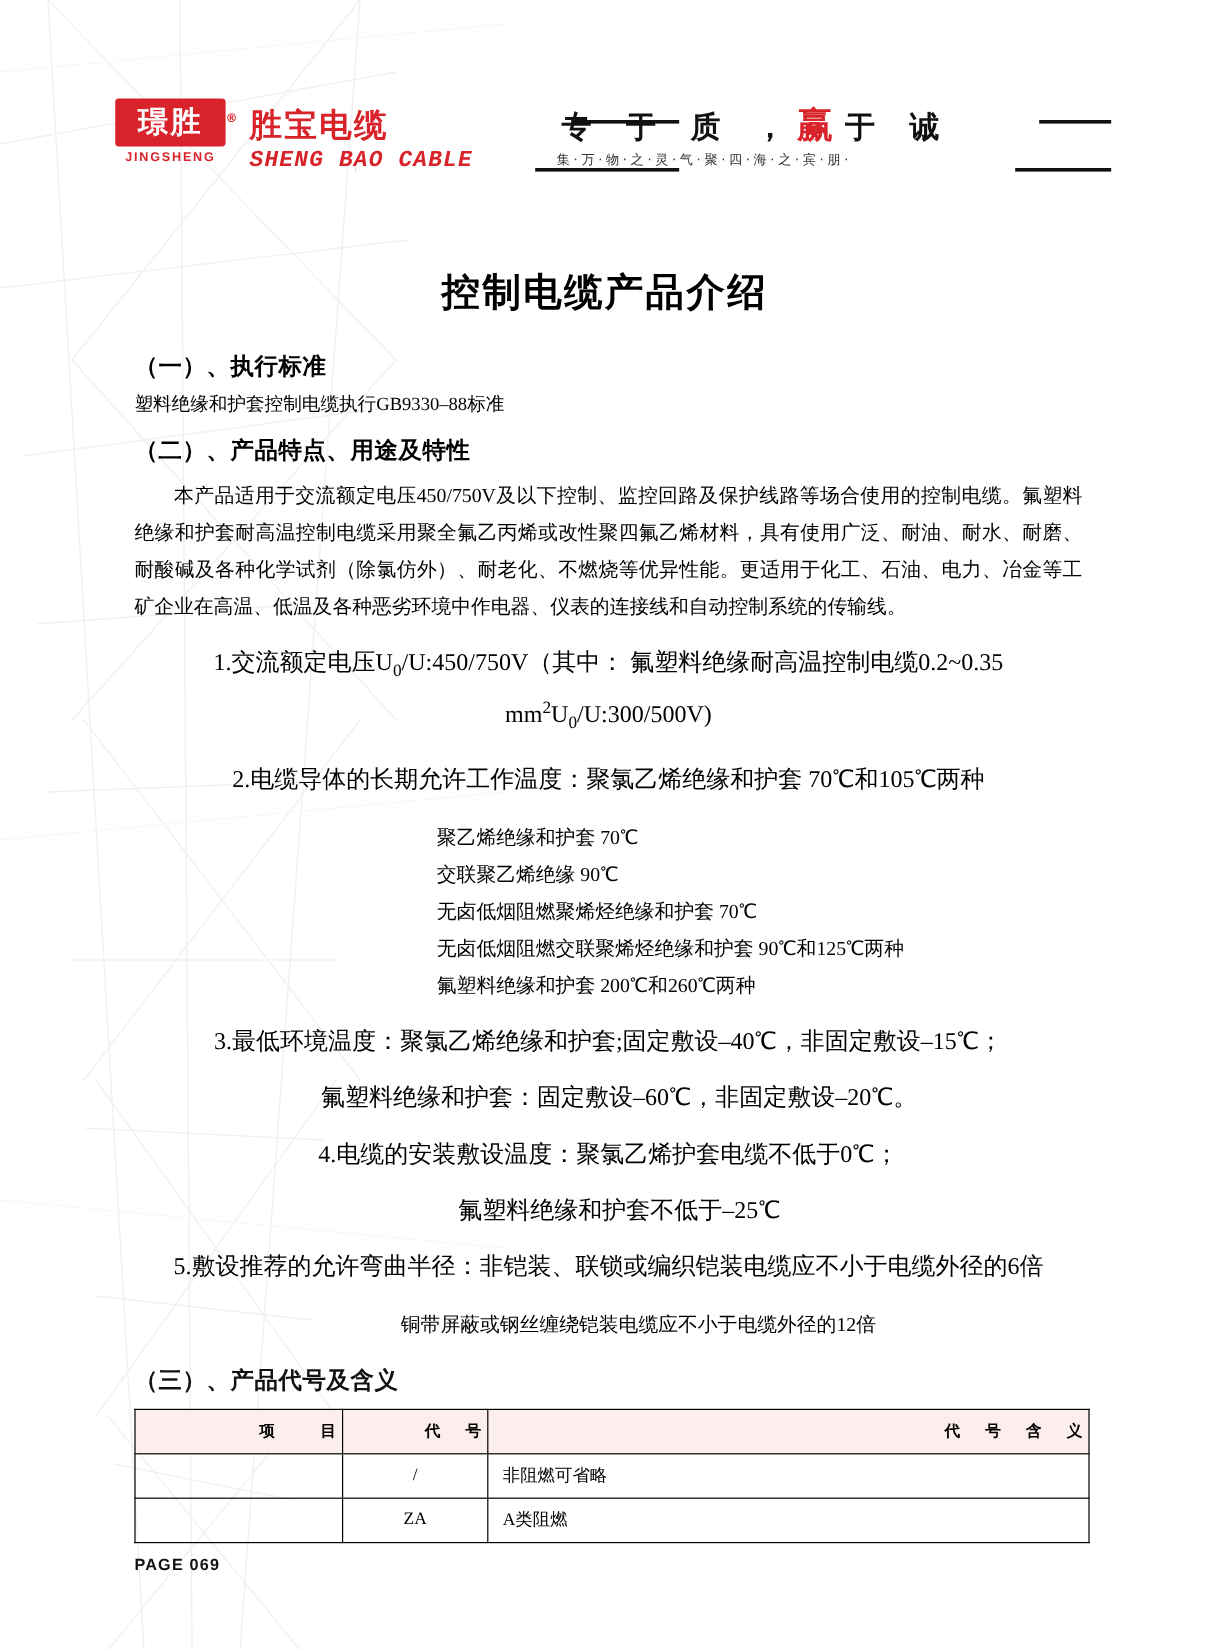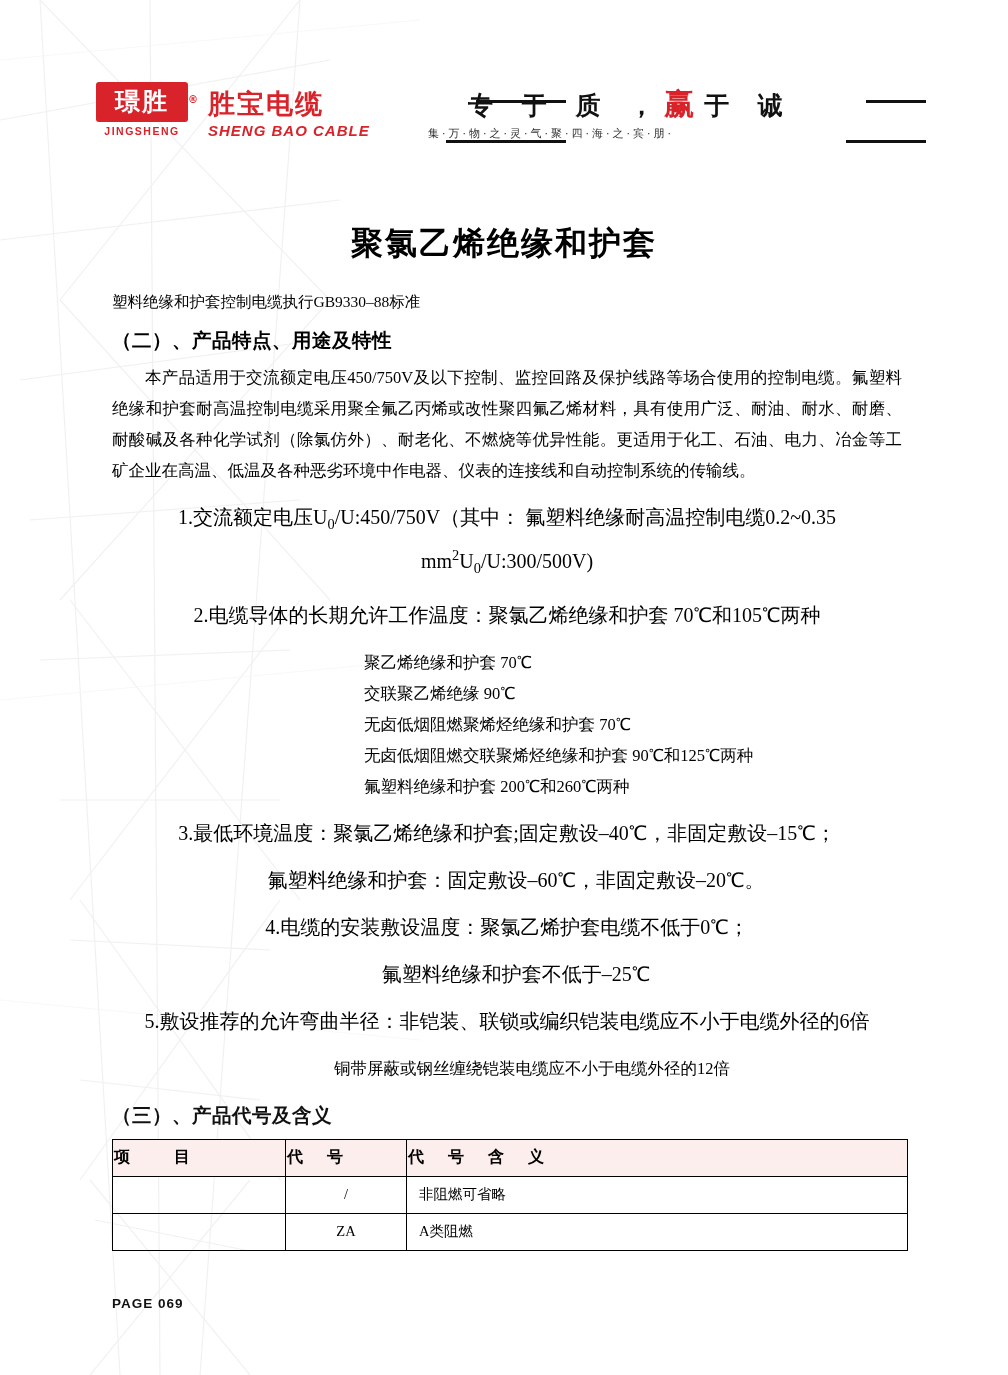--- a/index.html
+++ b/index.html
@@ -91,44 +91,44 @@
     font-size: 27px;
     font-weight: bold;
     color: #d8232a;
     font-family: "DejaVu Sans", sans-serif;
     letter-spacing: 2px;
   }
   .brand-en {
     position: absolute;
     left: 112px;
     top: 44px;
-    font-size: 15px;
+    font-size: 19px;
     font-weight: bold;
     font-style: italic;
     color: #d8232a;
-    font-family: Liberation Sans, sans-serif;
+    font-family: Liberation Mono, monospace;
     letter-spacing: 1px;
   }
   .slogan {
     position: absolute;
     left: 372px;
     top: 6px;
     font-size: 25px;
     font-weight: bold;
     color: #111;
     font-family: "DejaVu Sans", sans-serif;
     letter-spacing: 10px;
   }
   .slogan .win {
     color: #d8232a;
     font-size: 30px;
   }
   .subslogan {
     position: absolute;
-    left: 332px;
+    left: 368px;
     top: 48px;
     font-size: 11px;
     color: #333;
     font-family: "DejaVu Sans", sans-serif;
     letter-spacing: 3px;
   }
   .rule-top {
     position: absolute;
     left: 200px;
     top: 22px;
@@ -233,25 +233,25 @@
     margin-top: 4px;
     table-layout: fixed;
   }
   .code-table th, .code-table td {
     border: 1px solid #000;
     height: 34px;
     color: #000;
   }
   .code-table thead th {
     background: #fdeeee;
-    font-size: 16px;
+    font-size: 13px;
     font-weight: bold;
     font-family: "DejaVu Sans", sans-serif;
     letter-spacing: 4px;
-    text-align: left;
+    text-align: right;
   }
   .col-item { width: 170px; }
   .col-code { width: 118px; }
   .col-mean { width: 498px; }
   .cell-center {
     text-align: center;
     font-size: 14.5px;
   }
   .cell-left {
     text-align: left;
@@ -329,24 +329,25 @@
 
     <div class="brand-cn">胜宝电缆</div>
     <div class="brand-en">SHENG BAO CABLE</div>
 
     <div class="slogan">
       <span>专 于 质 ，</span><span class="win">赢</span><span>于 诚</span>
     </div>
     <div class="subslogan">集·万·物·之·灵·气·聚·四·海·之·宾·朋·</div>
   </div>
 
-  <div class="doc-title">聚氯乙烯绝缘和护套</div>
+  <div class="doc-title">控制电缆产品介绍</div>
 
   <div class="content">
 
+    <h2 class="sec-head">（一）、执行标准</h2>
     <p class="std-line">塑料绝缘和护套控制电缆执行GB9330–88标准</p>
 
     <h2 class="sec-head">（二）、产品特点、用途及特性</h2>
     <p class="para">本产品适用于交流额定电压450/750V及以下控制、监控回路及保护线路等场合使用的控制电缆。氟塑料绝缘和护套耐高温控制电缆采用聚全氟乙丙烯或改性聚四氟乙烯材料，具有使用广泛、耐油、耐水、耐磨、耐酸碱及各种化学试剂（除氯仿外）、耐老化、不燃烧等优异性能。更适用于化工、石油、电力、冶金等工矿企业在高温、低温及各种恶劣环境中作电器、仪表的连接线和自动控制系统的传输线。</p>
 
     <p class="item">
       <span>1.交流额定电压U</span><sub>0</sub><span>/U:450/750V（其中：  氟塑料绝缘耐高温控制电缆0.2~0.35 mm</span><sup>2</sup><span>U</span><sub>0</sub><span>/U:300/500V)</span>
     </p>
 
     <p class="item">2.电缆导体的长期允许工作温度：聚氯乙烯绝缘和护套        70℃和105℃两种</p>

